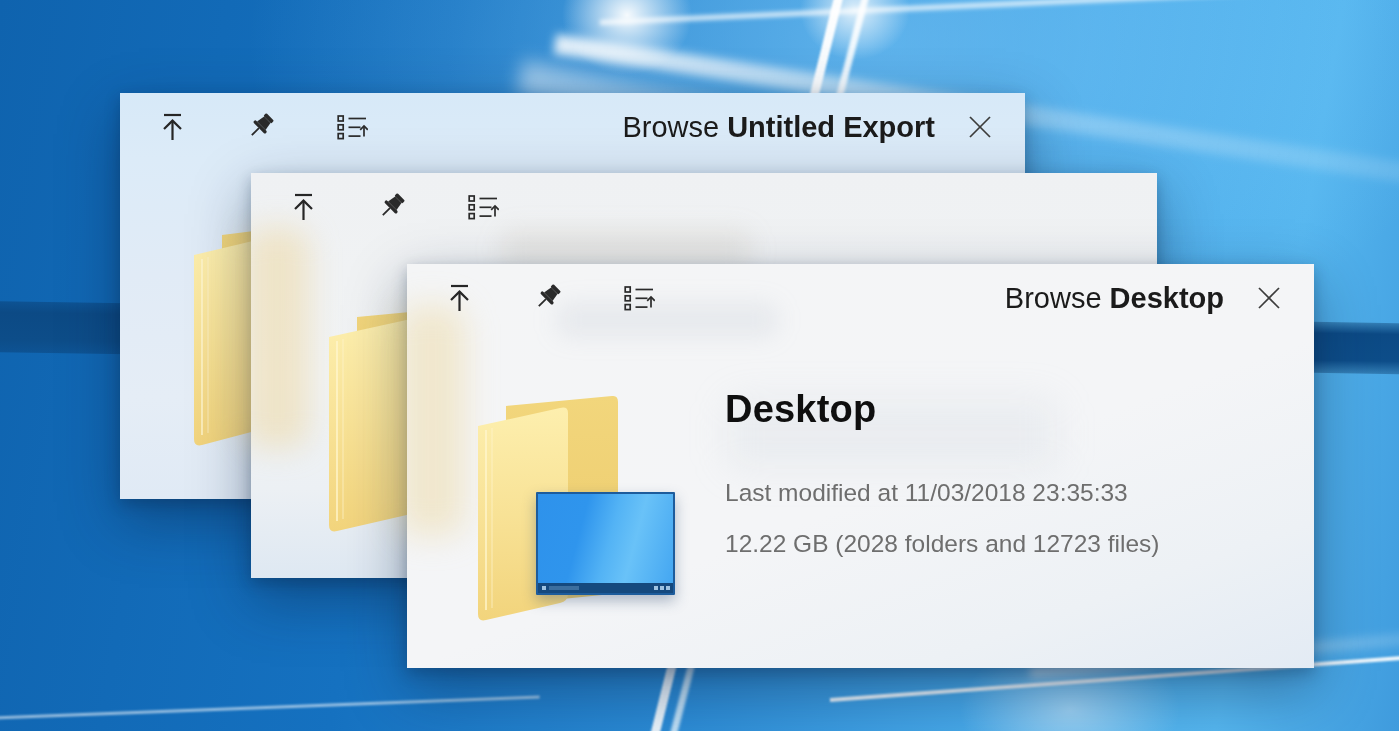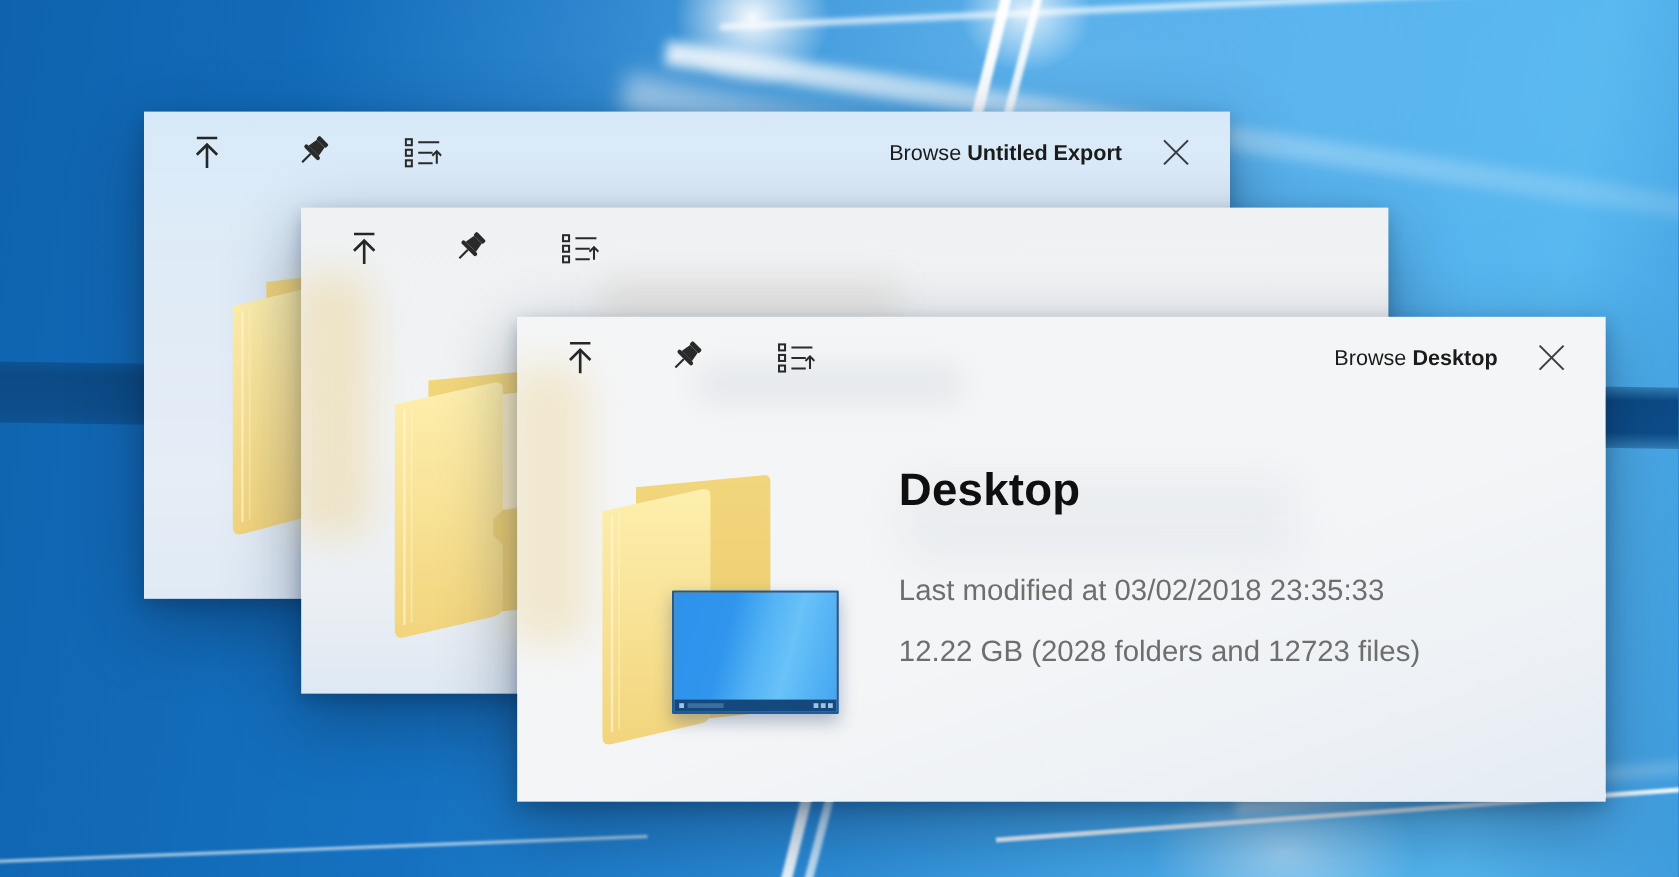--- a/index.html
+++ b/index.html
@@ -38,29 +38,29 @@
     background:radial-gradient(closest-side, rgba(255,255,255,.8), rgba(255,255,255,0)); }
   .glow3 { left:960px; top:640px; width:220px; height:140px; border-radius:50%;
     background:radial-gradient(closest-side, rgba(255,255,255,.45), rgba(255,255,255,0)); }
 
   
   .window { position:absolute; box-shadow:0 22px 55px rgba(8,32,64,.42), 0 5px 14px rgba(8,32,64,.28); }
   .win1 { left:120px; top:93px; width:905px; height:406px; z-index:1;
     background:linear-gradient(180deg, #d7e9f8 0%, #dcebf8 16%, #e1ebf6 45%, #e5edf6 75%, #e0eaf5 100%); }
   .win2 { left:251px; top:173px; width:906px; height:405px; z-index:2;
     background:linear-gradient(180deg, #eff1f3 0%, #f1f3f4 50%, #ecf0f4 78%, #dee8f2 100%); }
-  .win3 { left:431px; top:264px; width:907px; height:404px; z-index:3;
+  .win3 { left:407px; top:264px; width:907px; height:404px; z-index:3;
     background:linear-gradient(160deg, #f4f5f6 0%, #f4f5f7 55%, #edf1f5 80%, #e3ebf4 100%);padding-left:16px; }
 
   .titlebar { position:absolute; top:0; left:0; right:0; height:68px; }
   .toolbar { position:absolute; top:12px; left:30px; display:flex; gap:46px; }
   .tool-btn { width:44px; height:44px; display:flex; align-items:center; justify-content:center; border-radius:3px; }
   .tool-btn svg { display:block; }
   .title-right { position:absolute; top:0; right:0; height:68px; display:flex; align-items:center; }
-  .browse-text { font-size:18px; color:#1b1b1b; white-space:pre; }
+  .browse-text { font-size:29px; color:#1b1b1b; white-space:pre; }
   .browse-text .bold { font-weight:700; }
   .close-btn { width:42px; height:42px; margin-left:24px; margin-right:24px;
     display:flex; align-items:center; justify-content:center; border-radius:3px; }
 
   .ghost { position:absolute; pointer-events:none; }
 
   .folder-wrap { position:absolute; }
   .folder-wrap svg { display:block; }
 
   .monitor { position:absolute; left:129px; top:228px; width:139px; height:103px; z-index:4;
@@ -323,15 +323,15 @@
       <span class="tray-strip"></span>
       <span class="tray-dots">
           <i></i>
           <i></i>
           <i></i>
         </span>
     </div>
   </div>
 
   <div class="content-heading">Desktop</div>
-  <div class="content-line l1">Last modified at 03/02/2018 23:35:33</div>
+  <div class="content-line l1">Last modified at 11/03/2018 23:35:33</div>
   <div class="content-line l2">12.22 GB (2028 folders and 12723 files)</div>
 </div>
 
 </body></html>

